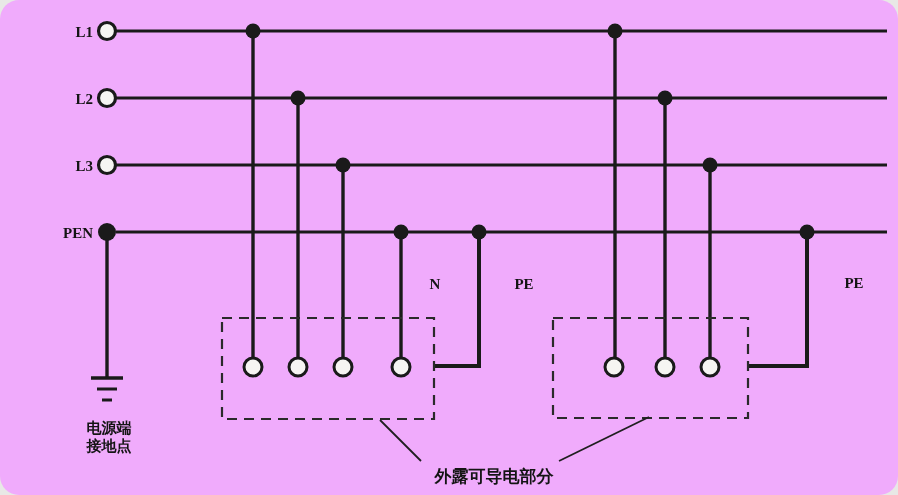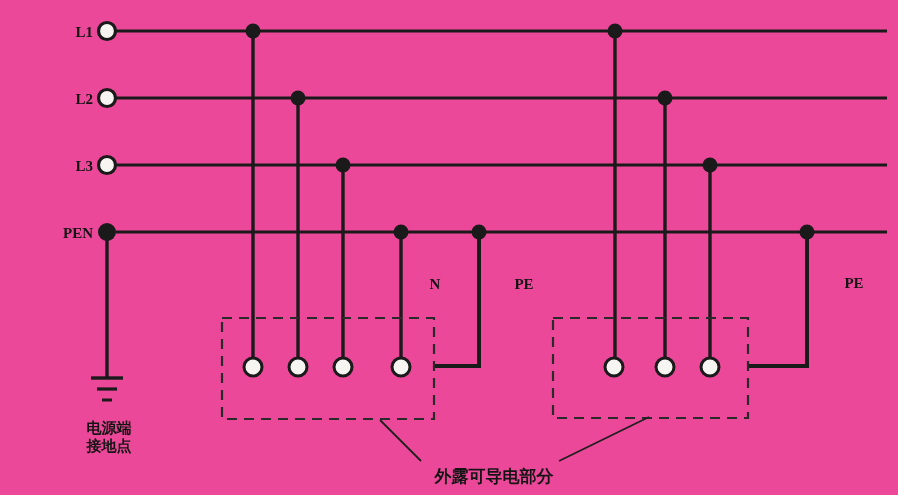--- a/index.html
+++ b/index.html
@@ -4,22 +4,23 @@
 <style>
   html, body { margin: 0; padding: 0; }
   body {
     background: #e8e8e6;
     font-family: "Liberation Serif", serif;
   }
   .stage {
     position: relative;
     width: 898px;
     height: 495px;
-    background: #ec4899;
+    background: #f0abfc;
     overflow: hidden;
+    border-radius: 19px;
   }
   svg { display: block; }
   .wire       { stroke: #1a1a1a; stroke-width: 3; fill: none; stroke-linecap: butt; }
   .tap        { stroke: #1a1a1a; stroke-width: 3.4; fill: none; }
   .pe-wire    { stroke: #1a1a1a; stroke-width: 4; fill: none; stroke-linejoin: miter; }
   .junction   { fill: #1a1a1a; stroke: none; }
   .terminal   { fill: #f6f5f2; stroke: #1a1a1a; stroke-width: 3.2; }
   .load-term  { fill: #f6f5f2; stroke: #1a1a1a; stroke-width: 3; }
   .dashed-box { fill: none; stroke: #2a2a2a; stroke-width: 2.2; stroke-dasharray: 10 7; }
   .ground-bar { stroke: #1a1a1a; fill: none; }

